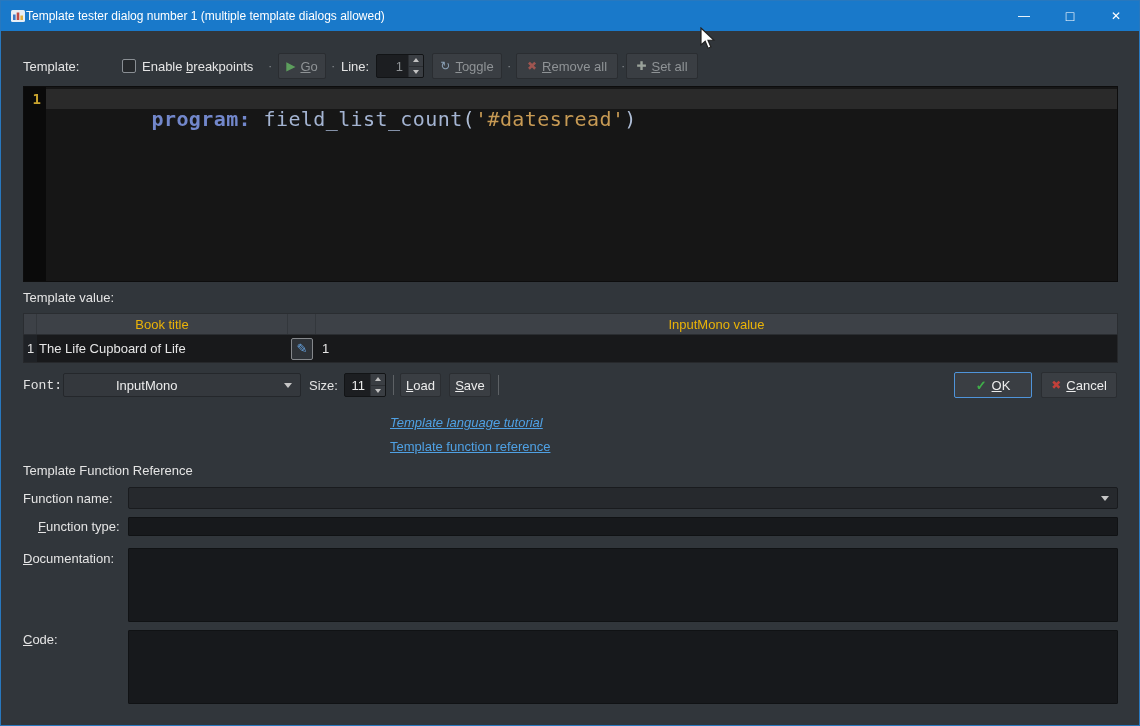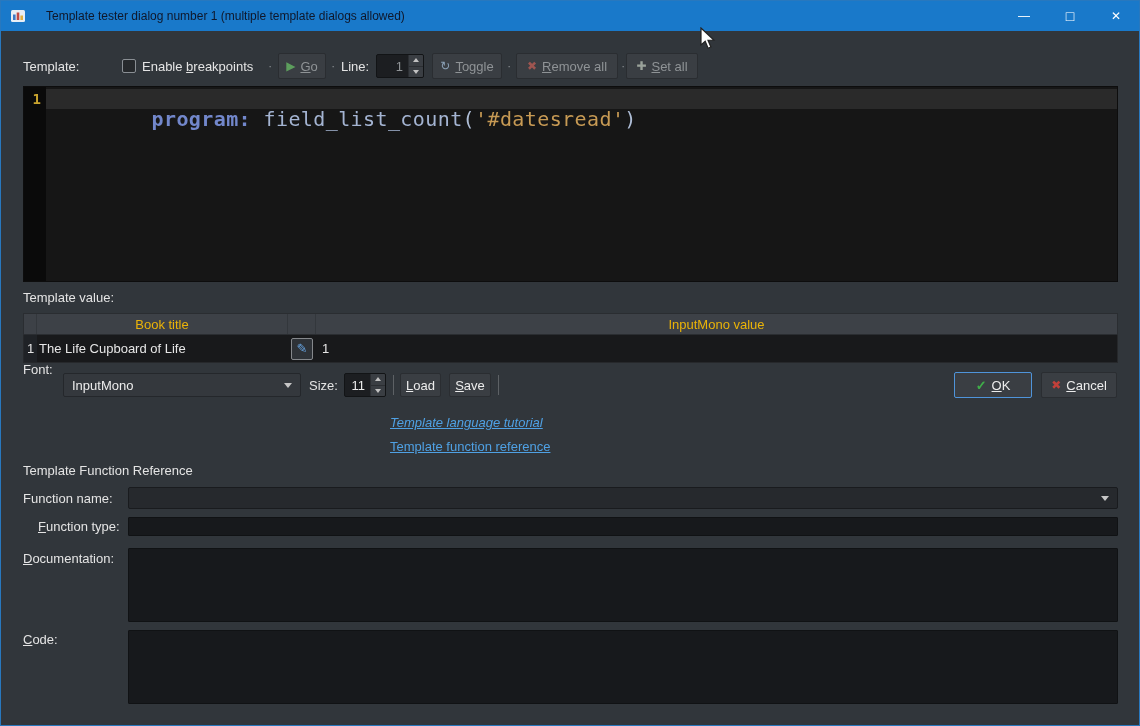--- a/index.html
+++ b/index.html
@@ -7,21 +7,21 @@
   .window {
     position:relative; width:1140px; height:726px;
     background:#31363b; overflow:hidden;
     border:1px solid #2878be;
     font-family:"Liberation Sans", sans-serif; color:#e6e6e6; font-size:13px;
     cursor:default;
   }
   
   .titlebar { position:absolute; left:0; top:0; right:0; height:30px; background:#1979ca; display:flex; align-items:center; }
   .app-icon { margin-left:9px; width:16px; height:16px; flex:0 0 auto; }
-  .title { margin-left:20px; font-size:12px; color:#0f172a; white-space:nowrap; }
+  .title { margin-left:0; font-size:12px; color:#ffffff; white-space:nowrap; }
   .win-controls { margin-left:auto; display:flex; height:100%; }
   .win-btn { width:46px; height:100%; display:flex; align-items:center; justify-content:center; color:#ffffff; font-size:12px; }
   
   .lbl { position:absolute; white-space:nowrap; color:#e4e4e4; }
   .sep-dot { position:absolute; color:#85898d; }
   u { text-decoration:underline; }
   .tbtn, .pbtn {
     position:absolute; display:flex; align-items:center; justify-content:center; gap:5px;
     background:#3a3e43; border:1px solid #2a2d31; border-radius:2px; color:#ececec;
   }
@@ -36,21 +36,21 @@
   .pbtn.ok { border-color:#4f94da; }
   .checkbox { position:absolute; width:14px; height:14px; background:#26292c; border:1px solid #8a8f94; border-radius:2px; }
   .spin { position:absolute; display:flex; background:#1c1e21; border:1px solid #121416; border-radius:2px; overflow:hidden; }
   .spin-val { flex:1; display:flex; align-items:center; justify-content:flex-end; padding-right:5px; color:#ececec; }
   .spin.disabled .spin-val { color:#8f9396; }
   .spin-btns { width:15px; display:flex; flex-direction:column; border-left:1px solid #2b2e32; }
   .spin-btn { flex:1; background:#3a3e43; display:flex; align-items:center; justify-content:center; }
   .spin-btn + .spin-btn { border-top:1px solid #2b2e32; }
   .tri-up { width:0; height:0; border-left:3px solid transparent; border-right:3px solid transparent; border-bottom:4px solid #c2c2c2; }
   .tri-down { width:0; height:0; border-left:3px solid transparent; border-right:3px solid transparent; border-top:4px solid #c2c2c2; }
-  .combo { position:absolute; display:flex; align-items:center; background:#34383d; border:1px solid #24272b; border-radius:2px; }
+  .combo { position:absolute; display:flex; align-items:center; background:#34383d; border:1px solid #24272b; border-radius:2px;padding-left:44px; }
   .combo-text { flex:1; padding-left:8px; color:#ececec; white-space:nowrap; }
   .combo-arrow { width:0; height:0; border-left:4px solid transparent; border-right:4px solid transparent; border-top:5px solid #c6c6c6; margin-right:8px; }
   .vsep { position:absolute; width:1px; background:#5d6165; }
   
   .editor { position:absolute; background:#161616; border:1px solid #0d0d0d; font-family:"DejaVu Sans Mono", monospace; }
   .gutter { position:absolute; left:0; top:0; bottom:0; width:22px; background:#0a0a0a; padding-top:2px; }
   .line-num { height:20px; line-height:20px; text-align:right; padding-right:5px; color:#c9a42e; font-size:14px; font-weight:bold; }
   .code-area { position:absolute; left:22px; right:0; top:0; bottom:0; padding-top:2px; }
   .code-line { height:20px; line-height:20px; padding-left:6px; font-size:20px; letter-spacing:0.4px; white-space:pre; }
   .code-line.current { background:#2a2a2a; }
@@ -166,21 +166,21 @@
       <div class="td" style="width:251px;">The Life Cupboard of Life</div>
       <div class="td editcell" style="width:28px;">
         <button class="edit-btn">
           <span>✎</span>
         </button>
       </div>
       <div class="td valcell" style="flex:1;">1</div>
     </div>
   </div>
 
-  <span class="lbl" style="left:22px; top:361px;">Font:</span>
+  <span class="lbl" style="left:22px; top:377px;font-family:Liberation Mono, monospace;">Font:</span>
   <div class="combo" style="left:62px; top:372px; width:238px; height:24px;">
     <span class="combo-text">InputMono</span>
     <span class="combo-arrow"></span>
   </div>
   <span class="lbl" style="left:308px; top:377px;text-align:center;">Size:</span>
   <div class="spin" style="left:343px; top:372px; width:42px; height:24px;">
     <span class="spin-val">11</span>
     <span class="spin-btns">
       <span class="spin-btn">
           <span class="tri-up"></span>

